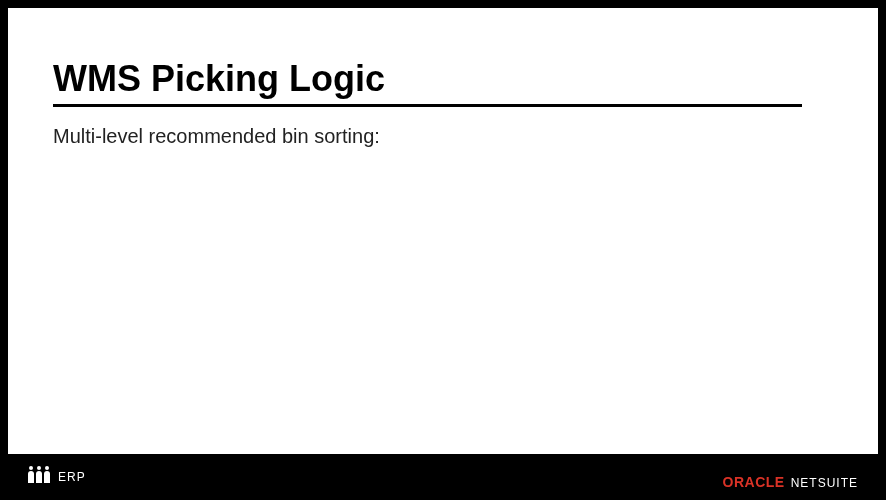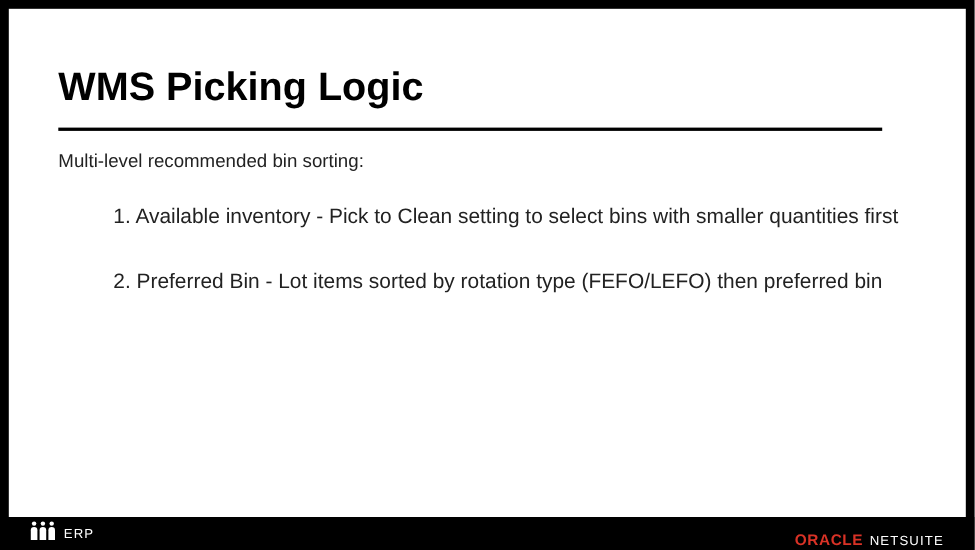--- a/index.html
+++ b/index.html
@@ -25,41 +25,41 @@
       background: #fff;
       margin: 8px 8px 0 8px;
       flex: 1;
       padding: 50px 45px 20px 45px;
     }
     .slide-title {
       font-size: 36px;
       font-weight: bold;
       color: #000;
       border-bottom: 3px solid #000;
-      padding-bottom: 16px;
+      padding-bottom: 4px;
       margin-bottom: 18px;
       display: inline-block;
       width: 96%;
     }
     .subtitle {
-      font-size: 17px;
+      font-size: 20px;
       color: #222;
       margin-bottom: 28px;
     }
     .list {
       padding-left: 50px;
     }
     .list-item {
       font-size: 19px;
       color: #222;
       margin-bottom: 32px;
       line-height: 1.4;
     }
     .footer {
-      height: 30px;
+      height: 46px;
       background: #000;
       display: flex;
       align-items: center;
       justify-content: space-between;
       padding: 0 28px;
     }
     .footer-left {
       display: flex;
       align-items: center;
       gap: 8px;
@@ -109,24 +109,20 @@
       margin-top: 12px;
     }
   </style>
 </head>
 <body>
 
 <div class="slide-container">
   <div class="slide-content">
     <h1 class="slide-title">WMS Picking Logic</h1>
     <p class="subtitle">Multi-level recommended bin sorting:</p>
-    <div class="list">
-      <p class="list-item">1. Available inventory - Pick to Clean setting to select bins with smaller quantities first</p>
-      <p class="list-item">2. Preferred Bin - Lot items sorted by rotation type (FEFO/LEFO) then preferred bin</p>
-    </div>
   </div>
   <div class="footer">
     <div class="footer-left">
       <span class="people-icon">
         <span class="person"></span>
         <span class="person"></span>
         <span class="person"></span>
       </span>
       <span>ERP</span>
     </div>

